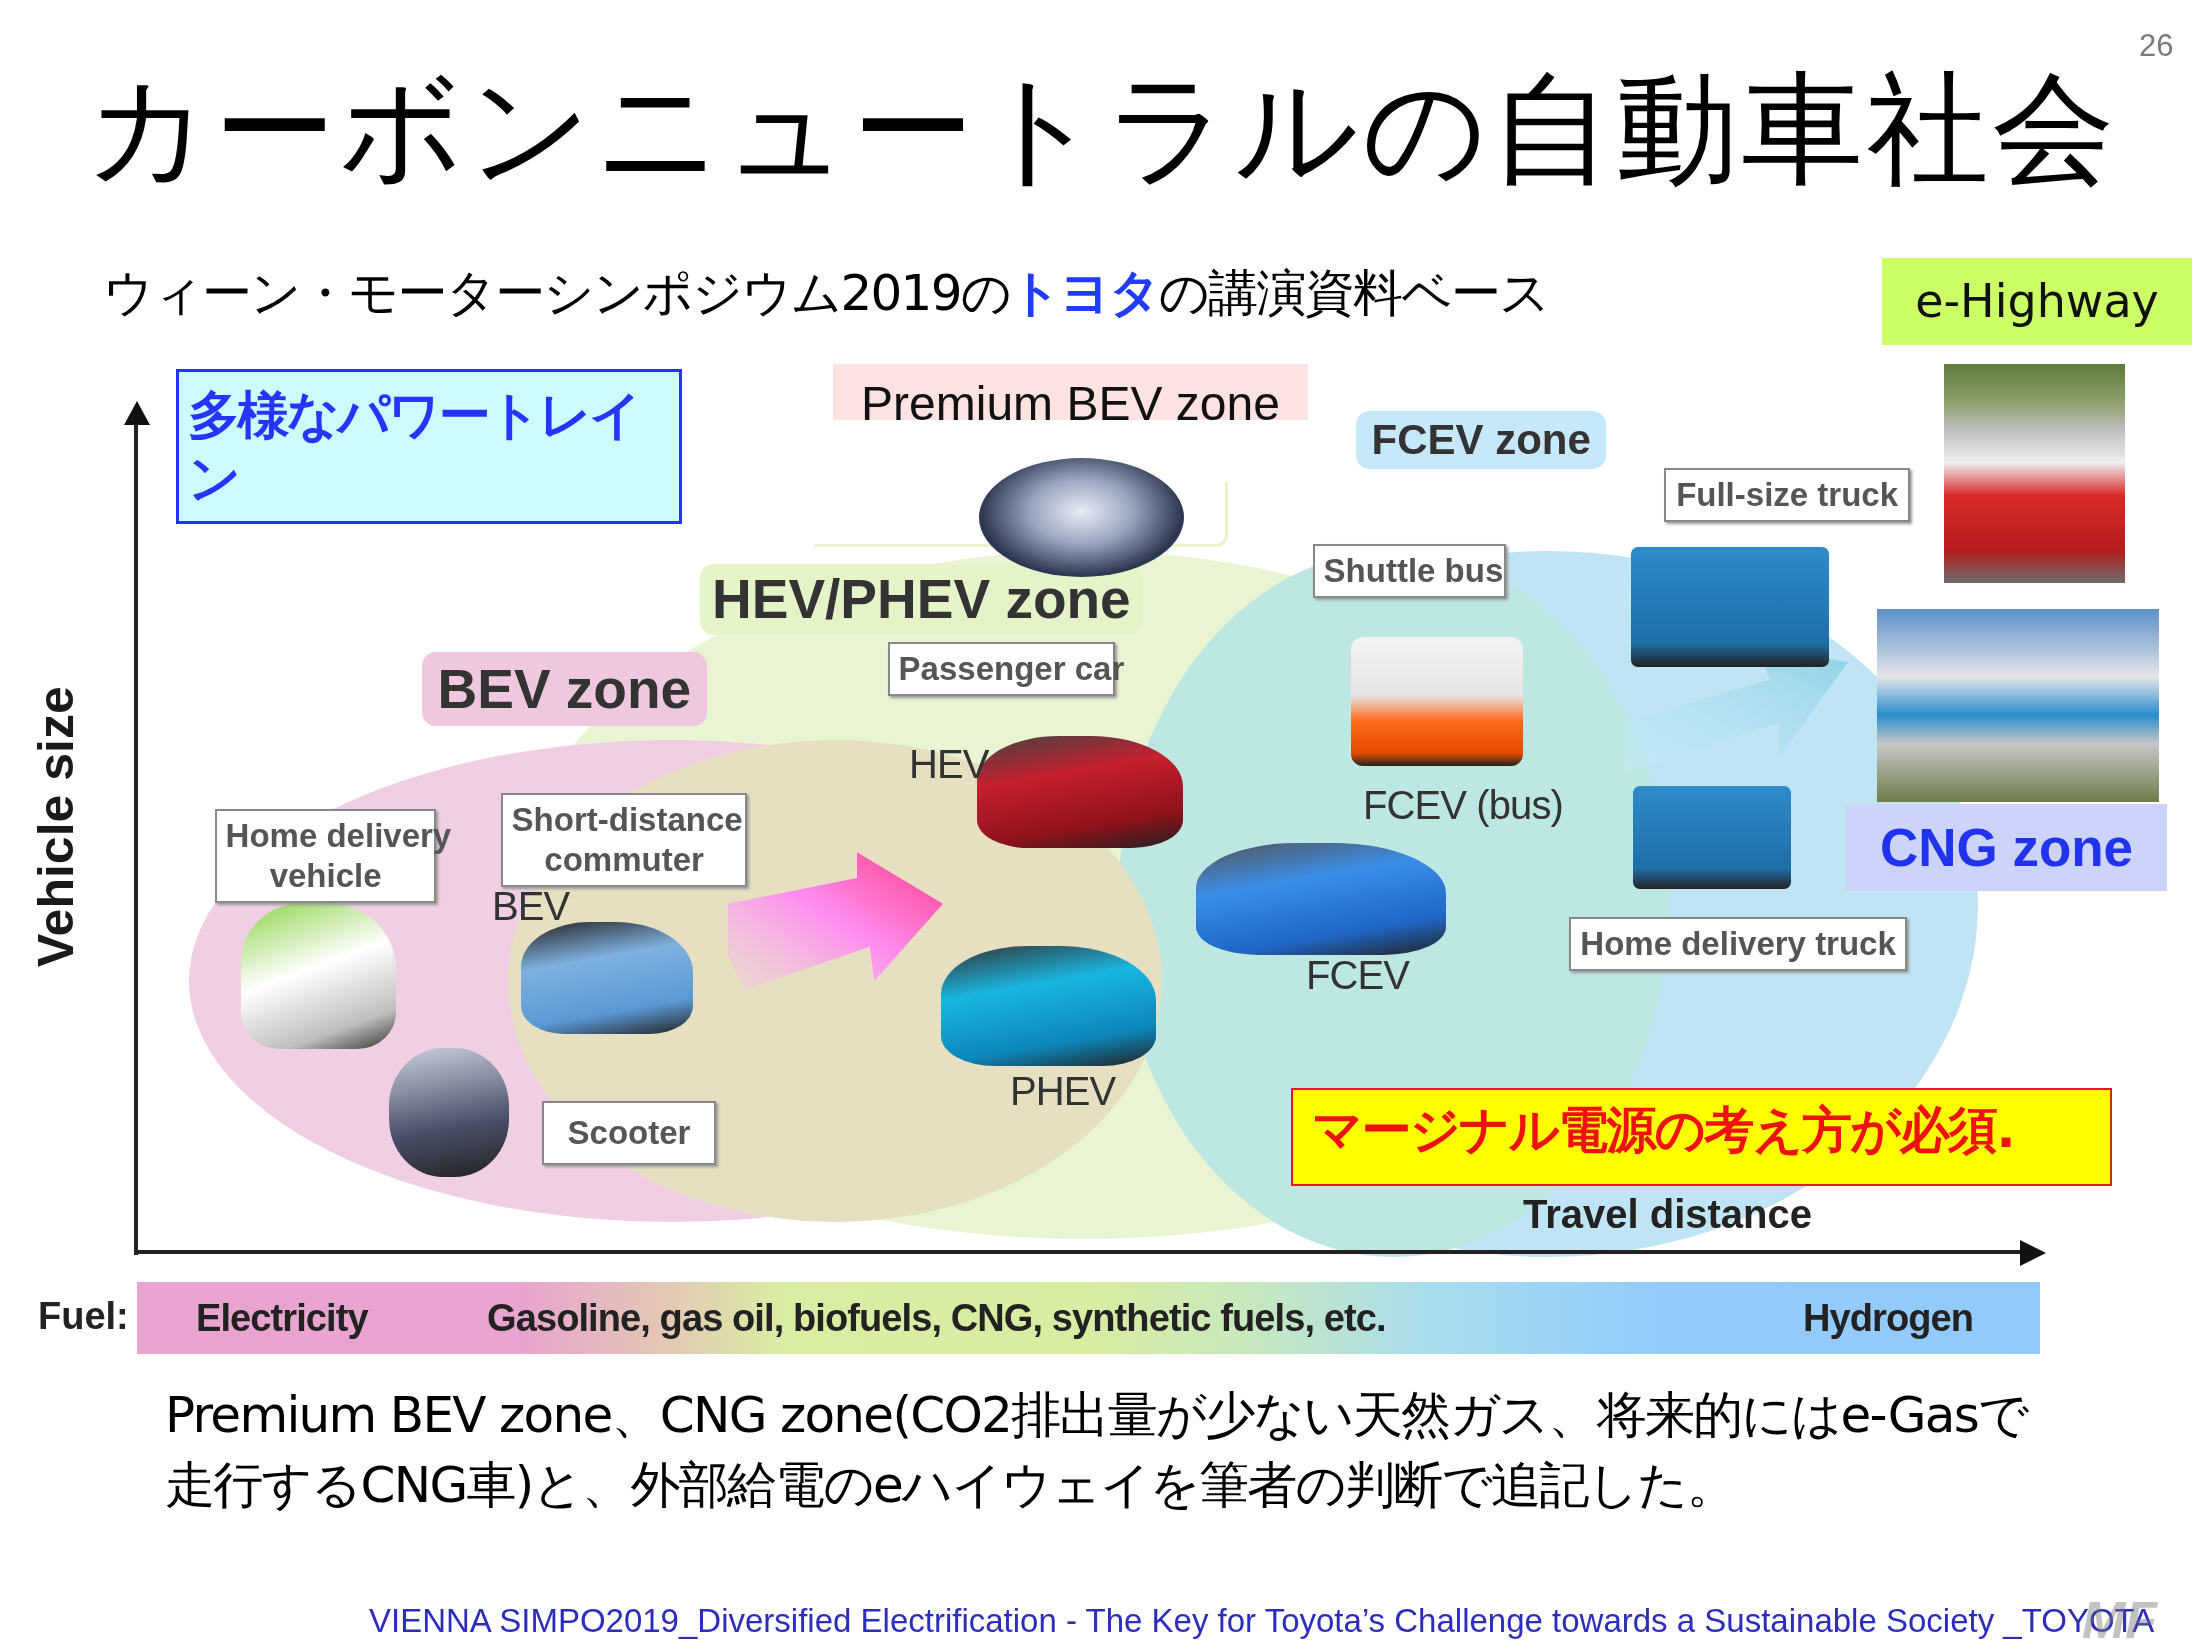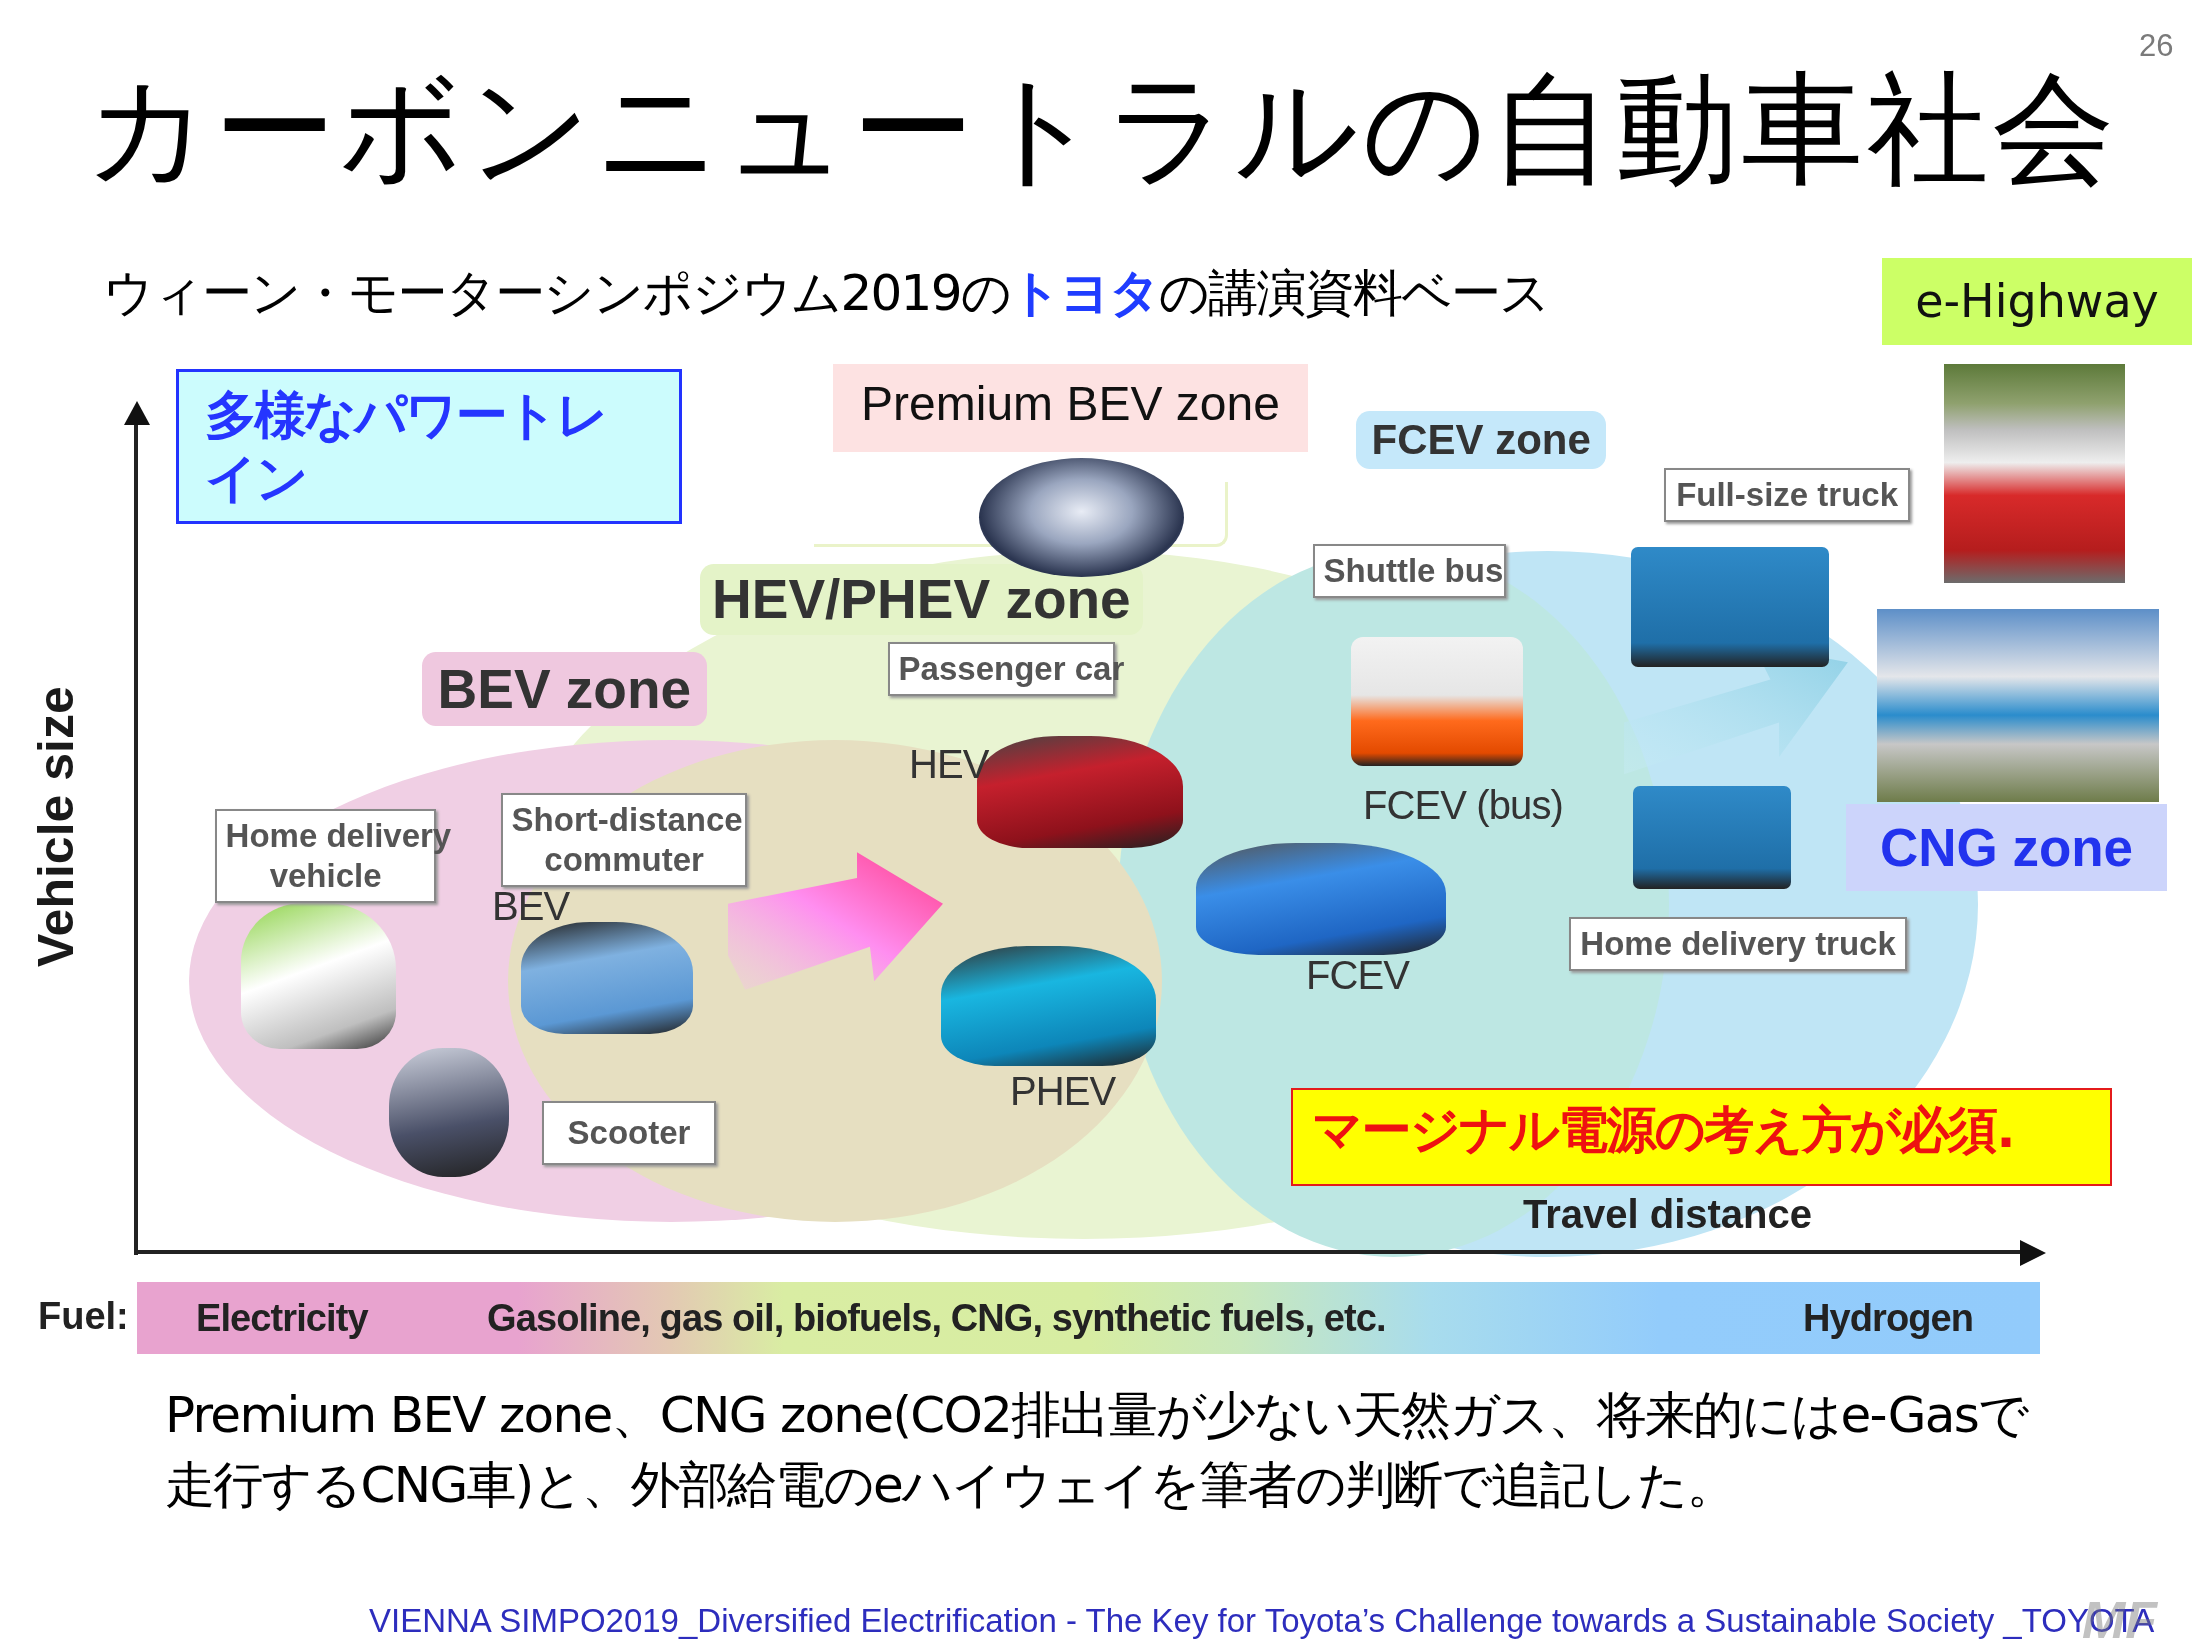--- a/index.html
+++ b/index.html
@@ -68,26 +68,26 @@
   #veh-fcev { left:1196px; top:843px; width:250px; height:112px; background:linear-gradient(170deg,#555 0%,#3a8ee8 35%,#1f66c4 75%,#222 100%); }
   #veh-bus { left:1351px; top:637px; width:172px; height:129px; background:linear-gradient(180deg,#f2f2f2 0%,#e6e6e6 45%,#ff6a1c 65%,#e34a00 90%,#222 100%); border-radius:12px; }
   #veh-fullsize-truck { left:1631px; top:547px; width:198px; height:120px; background:linear-gradient(180deg,#2f8ac8 0%,#1f6fa8 80%,#222 100%); border-radius:6.9px; }
   #veh-delivery-truck { left:1633px; top:786px; width:158px; height:103px; background:linear-gradient(180deg,#2f8ac8 0%,#1f6fa8 80%,#222 100%); border-radius:6.9px; }
 
   .arrow-big { position:absolute; }
   #pink-arrow { left:728px; top:852px; width:215px; height:138px; }
   #blue-arrow { left:1624px; top:645px; width:224px; height:155px; }
 
   
-  #premium-label { left:833px; top:364px; width:475px; height:88px; background:#fde2e2; font-family:"Liberation Sans", sans-serif; font-size:48px; color:#111; text-align:center; line-height:80px; }
+  #premium-label { left:833px; top:364px; width:475px; height:56px; background:#fde2e2; font-family:"Liberation Sans", sans-serif; font-size:48px; color:#111; text-align:center; line-height:80px; }
   #premium-frame { left:814px; top:482px; width:411px; height:62px; border:3.4px solid #eaf3c9; border-top:none; border-left:none; border-radius:0 0 12px 0; }
   #premium-car { left:979px; top:458px; width:205px; height:119px; border-radius:50%; background:radial-gradient(ellipse at 50% 45%, #e8ecf5 0%, #9aa6bf 35%, #2b3550 70%, #6b86c0 100%); }
 
   
-  #diverse-box { left:176px; top:369px; width:506px; height:155px; background:#ccfcfd; border:3.4px solid #2233ff; box-sizing:border-box; padding:12px 26px; font-size:52px; font-weight:bold; color:#2535ff; line-height:1.22; font-family:"DejaVu Sans", sans-serif; letter-spacing:-2.6px; }
+  #diverse-box { left:176px; top:369px; width:506px; height:155px; background:#ccfcfd; border:3.4px solid #2233ff; box-sizing:border-box; padding:12px 9px; font-size:52px; font-weight:bold; color:#2535ff; line-height:1.22; font-family:"DejaVu Sans", sans-serif; letter-spacing:-2.6px; }
 
   
   #ehighway-label { left:1882px; top:258px; width:310px; height:87px; background:#ccff66; font-size:46px; line-height:87px; text-align:center; color:#111; font-family:"DejaVu Sans", sans-serif; }
   #ehighway-photo { left:1944px; top:364px; width:181px; height:219px; background:linear-gradient(180deg,#5d7a3a 0%,#8fa16e 18%,#bfbfbf 30%,#eeeeee 45%,#d82a2a 60%,#b51d1d 85%,#6c6c6c 100%); }
   #cng-photo { left:1877px; top:609px; width:282px; height:193px; background:linear-gradient(180deg,#5d8fc8 0%,#e4e6ea 35%,#2a8ccc 55%,#c7c7c7 70%,#6e7c4a 100%); }
   #cng-zone-label { left:1846px; top:804px; width:321px; height:87px; background:#ccd4fb; font-family:"Liberation Sans", sans-serif; font-weight:bold; color:#2233ee; font-size:53px; line-height:87px; text-align:center; }
 
   
   #marginal-box { left:1291px; top:1088px; width:821px; height:98px; background:#ffff00; border:2.6px solid #e41b1b; box-sizing:border-box; color:#ee1111; font-size:50px; line-height:81px; padding-left:19px; font-weight:bold; font-family:"DejaVu Sans", sans-serif; letter-spacing:-1.7px; white-space:nowrap; }
 

